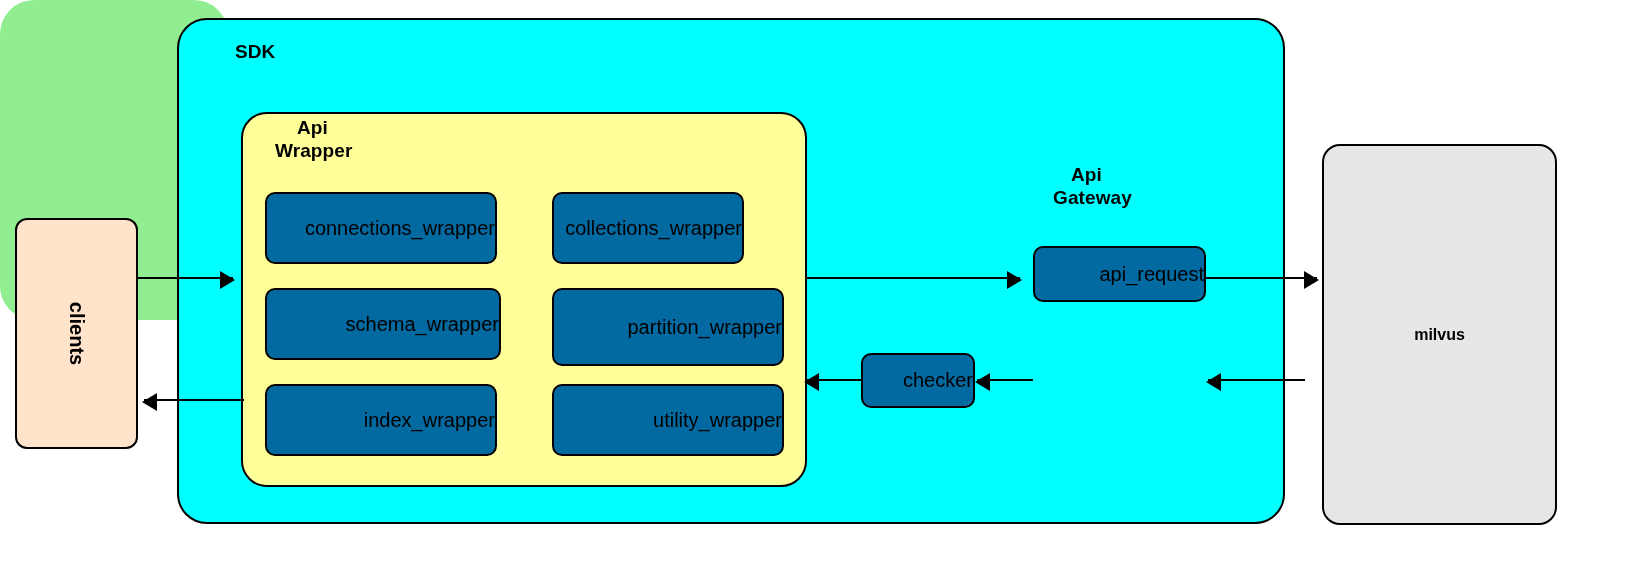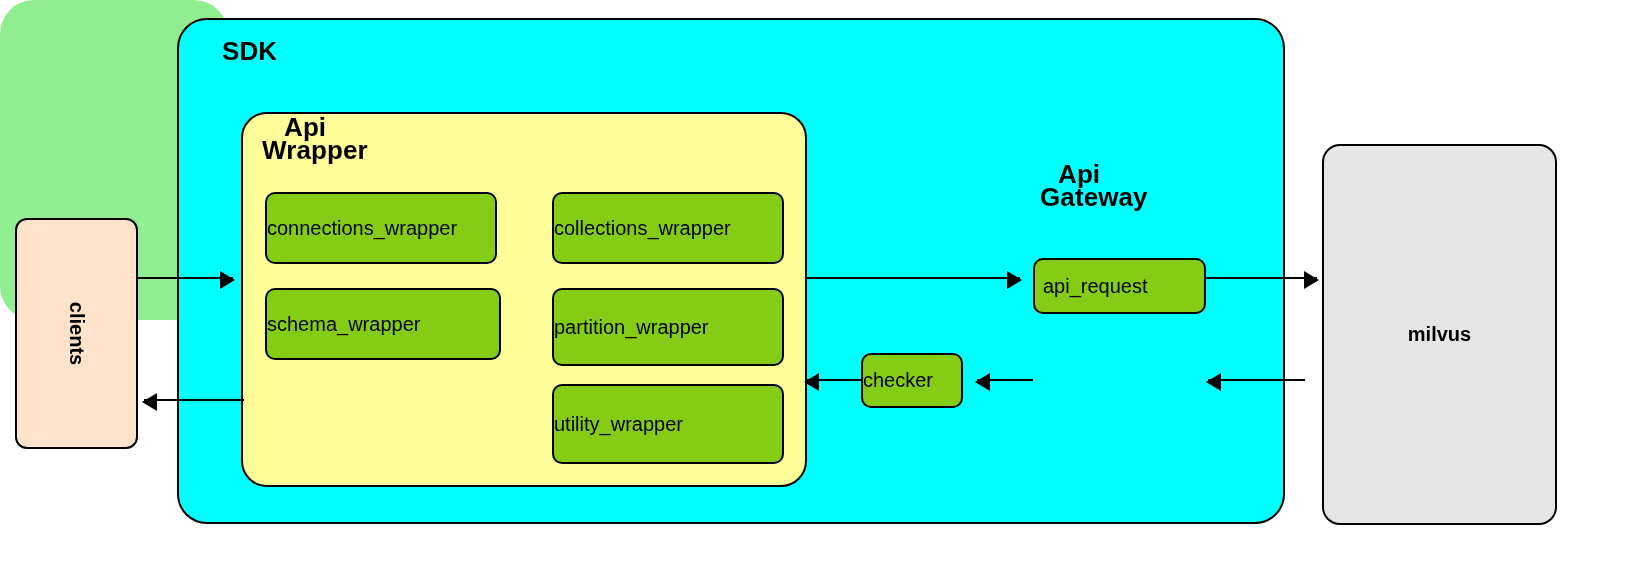--- a/index.html
+++ b/index.html
@@ -54,40 +54,41 @@
     height: 320px;
     background: #90ee90;
     border-radius: 34px;
     border: none;
   }
 
   
   .group-title {
     position: absolute;
     font-weight: bold;
-    font-size: 26px;
+    font-size: 19px;
     line-height: 23px;
     color: #000000;
     white-space: pre-line;
     letter-spacing: 0.1px;
+    margin-left: 13px;
   }
   .title-sdk   { left: 222px; top: 40px;  }
   .title-wrap  { left: 262px; top: 116px; text-indent: 22px; }
   .title-gate  { left: 1040px; top: 163px; text-indent: 18px; }
 
   
   .node {
     position: absolute;
     box-sizing: border-box;
-    background: #84cc16;
+    background: #0369a1;
     border: 2px solid #000000;
     border-radius: 10px;
     display: flex;
     align-items: center;
-    justify-content: flex-start;
+    justify-content: flex-end;
     font-size: 20px;
     color: #000000;
   }
 
   
   .clients-box {
     position: absolute;
     box-sizing: border-box;
     left: 15px;
     top: 218px;
@@ -118,21 +119,21 @@
     height: 381px;
     background: #e6e6e6;
     border: 2px solid #000000;
     border-radius: 18px;
     display: flex;
     align-items: center;
     justify-content: center;
   }
   .milvus-label {
     font-weight: bold;
-    font-size: 20px;
+    font-size: 16px;
     color: #000000;
   }
 
   
   .arrow {
     position: absolute;
     height: 0;
     border-top: 2px solid #000000;
   }
   .arrow::after {
@@ -161,42 +162,45 @@
   <div class="sdk-container box"></div>
   <div class="group-title title-sdk">SDK</div>
 
   <div class="apiwrapper-container box"></div>
   <div class="group-title title-wrap">Api
 Wrapper</div>
 
   <div class="node" style="left:265px; top:192px; width:232px; height:72px;">
     <span>connections_wrapper</span>
   </div>
-  <div class="node" style="left:552px; top:192px; width:232px; height:72px;">
+  <div class="node" style="left:552px; top:192px; width:192px; height:72px;">
     <span>collections_wrapper</span>
   </div>
   <div class="node" style="left:265px; top:288px; width:236px; height:72px;">
     <span>schema_wrapper</span>
   </div>
   <div class="node" style="left:552px; top:288px; width:232px; height:78px;">
     <span>partition_wrapper</span>
   </div>
-  <div class="node" style="left:552px; top:384px; width:232px; height:80px;">
+  <div class="node" style="left:265px; top:384px; width:232px; height:72px;">
+    <span>index_wrapper</span>
+  </div>
+  <div class="node" style="left:552px; top:384px; width:232px; height:72px;">
     <span>utility_wrapper</span>
   </div>
 
   <div class="apigateway-container"></div>
   <div class="group-title title-gate">Api
 Gateway</div>
 
-  <div class="node" style="left:1033px; top:258px; width:173px; height:56px;padding-left:8px;">
+  <div class="node" style="left:1033px; top:246px; width:173px; height:56px;padding-left:8px;">
     <span>api_request</span>
   </div>
 
-  <div class="node" style="left:861px; top:353px; width:102px; height:55px;">
+  <div class="node" style="left:861px; top:353px; width:114px; height:55px;">
     <span>checker</span>
   </div>
 
   <div class="clients-box">
     <span class="clients-label">clients</span>
   </div>
 
   <div class="milvus-box">
     <span class="milvus-label">milvus</span>
   </div>

